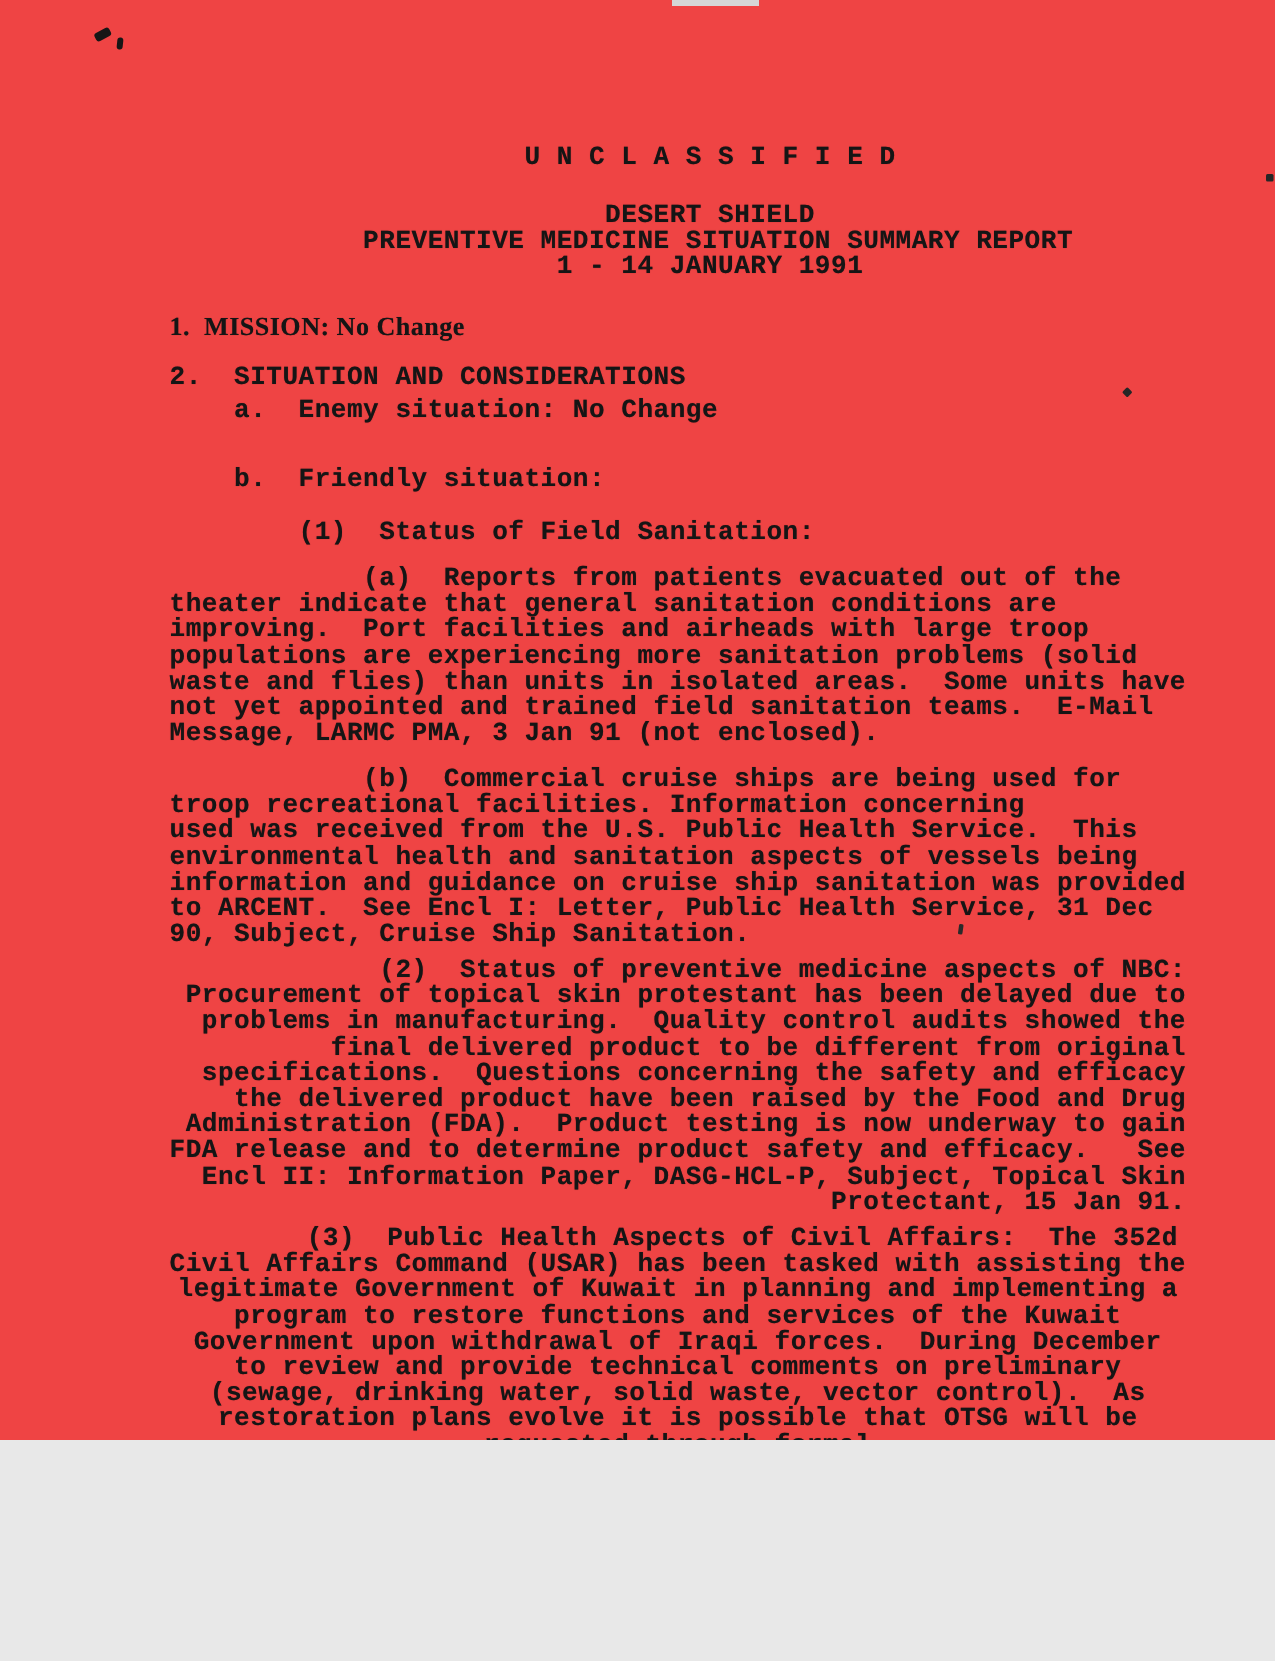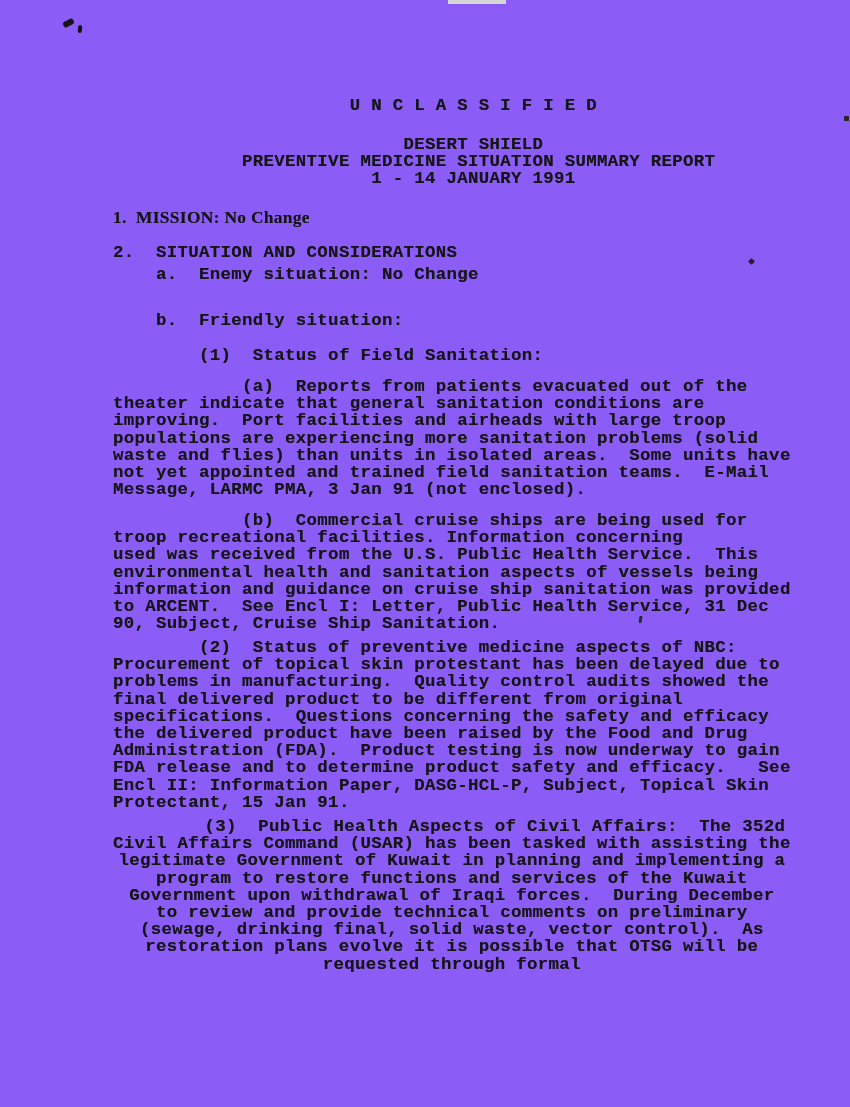--- a/index.html
+++ b/index.html
@@ -1,20 +1,20 @@
 <!DOCTYPE html>
 <html><head>
 <meta charset="utf-8">
 <style>
   html, body { margin: 0; padding: 0; background: #e8e8e8; }
   .page {
     position: relative;
     width: 850px;
-    height: 1107px;
-    background: #8b5cf6;
+    height: 960px;
+    background: #ef4444;
     overflow: hidden;
     font-family: "Liberation Mono", "DejaVu Sans Mono", monospace;
     font-size: 17.4px;
     font-weight: 700;
     color: #151515;
     letter-spacing: 0.32px;
   }
   .block {
     position: absolute;
     left: 113px;
@@ -67,40 +67,40 @@
       </div>
       <div class="block" style="top: 512px;">
         <div class="line">            (b)  Commercial cruise ships are being used for</div>
         <div class="line">troop recreational facilities. Information concerning</div>
         <div class="line">used was received from the U.S. Public Health Service.  This</div>
         <div class="line">environmental health and sanitation aspects of vessels being</div>
         <div class="line">information and guidance on cruise ship sanitation was provided</div>
         <div class="line">to ARCENT.  See Encl I: Letter, Public Health Service, 31 Dec</div>
         <div class="line">90, Subject, Cruise Ship Sanitation.</div>
       </div>
-      <div class="block" style="top: 639px;">
+      <div class="block" style="top: 639px; text-align: right;">
         <div class="line">        (2)  Status of preventive medicine aspects of NBC:</div>
         <div class="line">Procurement of topical skin protestant has been delayed due to</div>
         <div class="line">problems in manufacturing.  Quality control audits showed the</div>
         <div class="line">final delivered product to be different from original</div>
         <div class="line">specifications.  Questions concerning the safety and efficacy</div>
         <div class="line">the delivered product have been raised by the Food and Drug</div>
         <div class="line">Administration (FDA).  Product testing is now underway to gain</div>
         <div class="line">FDA release and to determine product safety and efficacy.   See</div>
         <div class="line">Encl II: Information Paper, DASG-HCL-P, Subject, Topical Skin</div>
         <div class="line">Protectant, 15 Jan 91.</div>
       </div>
       <div class="block" style="top: 818px; text-align: center;">
         <div class="line">        (3)  Public Health Aspects of Civil Affairs:  The 352d</div>
         <div class="line">Civil Affairs Command (USAR) has been tasked with assisting the</div>
         <div class="line">legitimate Government of Kuwait in planning and implementing a</div>
         <div class="line">program to restore functions and services of the Kuwait</div>
         <div class="line">Government upon withdrawal of Iraqi forces.  During December</div>
         <div class="line">to review and provide technical comments on preliminary</div>
-        <div class="line">(sewage, drinking final, solid waste, vector control).  As</div>
+        <div class="line">(sewage, drinking water, solid waste, vector control).  As</div>
         <div class="line">restoration plans evolve it is possible that OTSG will be</div>
         <div class="line">requested through formal</div>
       </div>
     </div>
   <div id="marks-root">
       <div class="mark" style="left: 63px; top: 20px; width: 11px; height: 6px; background: rgb(22, 22, 22); border-radius: 2px; transform: rotate(-28deg);"></div>
       <div class="mark" style="left: 78px; top: 25px; width: 4px; height: 8px; background: rgb(22, 22, 22); border-radius: 2px; transform: rotate(6deg);"></div>
       <div class="mark" style="left: 844px; top: 116px; width: 5px; height: 5px; background: rgb(38, 38, 38); border-radius: 1px; transform: rotate(0deg);"></div>
       <div class="mark" style="left: 749px; top: 259px; width: 5px; height: 5px; background: rgb(38, 38, 38); border-radius: 1px; transform: rotate(45deg);"></div>
       <div class="mark" style="left: 639px; top: 616px; width: 3px; height: 7px; background: rgb(42, 42, 42); border-radius: 1px; transform: rotate(8deg);"></div>

